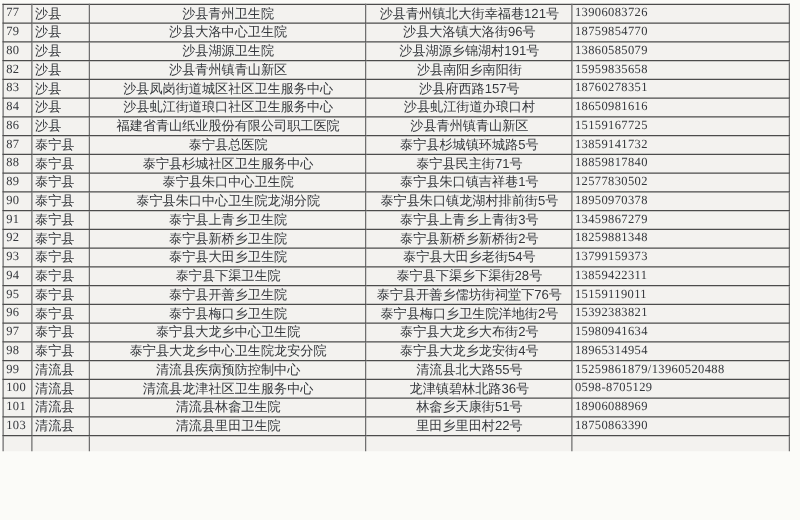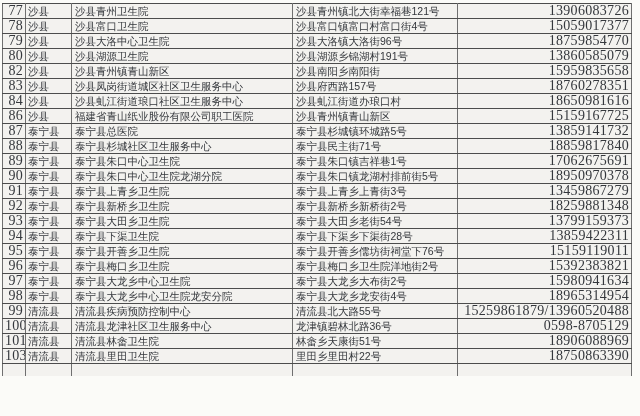--- a/index.html
+++ b/index.html
@@ -38,30 +38,30 @@
     border-left: 1px solid #6f6f6f;
     border-right: 1px solid #6f6f6f;
     font-size: 10.5px;
     line-height: 14px;
     color: #34373c;
     white-space: nowrap;
     overflow: hidden;
     background: #f3f2ef;
   }
   td.num, td.phone {
-    text-align: right;
+    text-align: left;
     font-family: "Liberation Serif", serif;
-    font-size: 14px;
+    font-size: 10px;
     letter-spacing: 0.3px;
   }
   td.county {
     text-align: left;
   }
   td.name, td.addr {
-    text-align: left;
+    text-align: center;
     padding-left: 3px;
   }
   tr.partial td {
     height: 12px;
     border-bottom: none;
   }
 </style>
 </head>
 <body>
 
@@ -76,27 +76,20 @@
     </colgroup>
     <tbody id="table-body">
   <tr>
     <td class="num">77</td>
     <td class="county">沙县</td>
     <td class="name">沙县青州卫生院</td>
     <td class="addr">沙县青州镇北大街幸福巷121号</td>
     <td class="phone">13906083726</td>
   </tr>
 
-  <tr>
-    <td class="num">78</td>
-    <td class="county">沙县</td>
-    <td class="name">沙县富口卫生院</td>
-    <td class="addr">沙县富口镇富口村富口街4号</td>
-    <td class="phone">15059017377</td>
-  </tr>
 
   <tr>
     <td class="num">79</td>
     <td class="county">沙县</td>
     <td class="name">沙县大洛中心卫生院</td>
     <td class="addr">沙县大洛镇大洛街96号</td>
     <td class="phone">18759854770</td>
   </tr>
 
   <tr>
@@ -155,21 +148,21 @@
     <td class="name">泰宁县杉城社区卫生服务中心</td>
     <td class="addr">泰宁县民主街71号</td>
     <td class="phone">18859817840</td>
   </tr>
 
   <tr>
     <td class="num">89</td>
     <td class="county">泰宁县</td>
     <td class="name">泰宁县朱口中心卫生院</td>
     <td class="addr">泰宁县朱口镇吉祥巷1号</td>
-    <td class="phone">17062675691</td>
+    <td class="phone">12577830502</td>
   </tr>
 
   <tr>
     <td class="num">90</td>
     <td class="county">泰宁县</td>
     <td class="name">泰宁县朱口中心卫生院龙湖分院</td>
     <td class="addr">泰宁县朱口镇龙湖村排前街5号</td>
     <td class="phone">18950970378</td>
   </tr>
 

